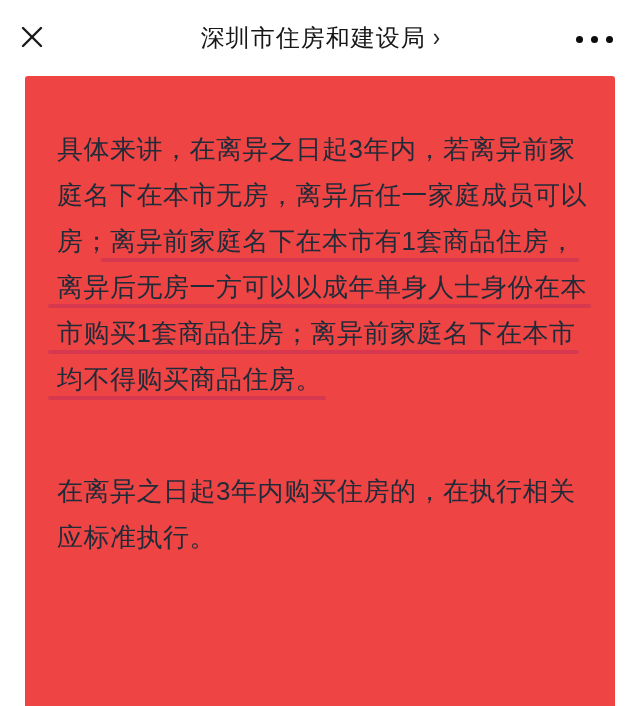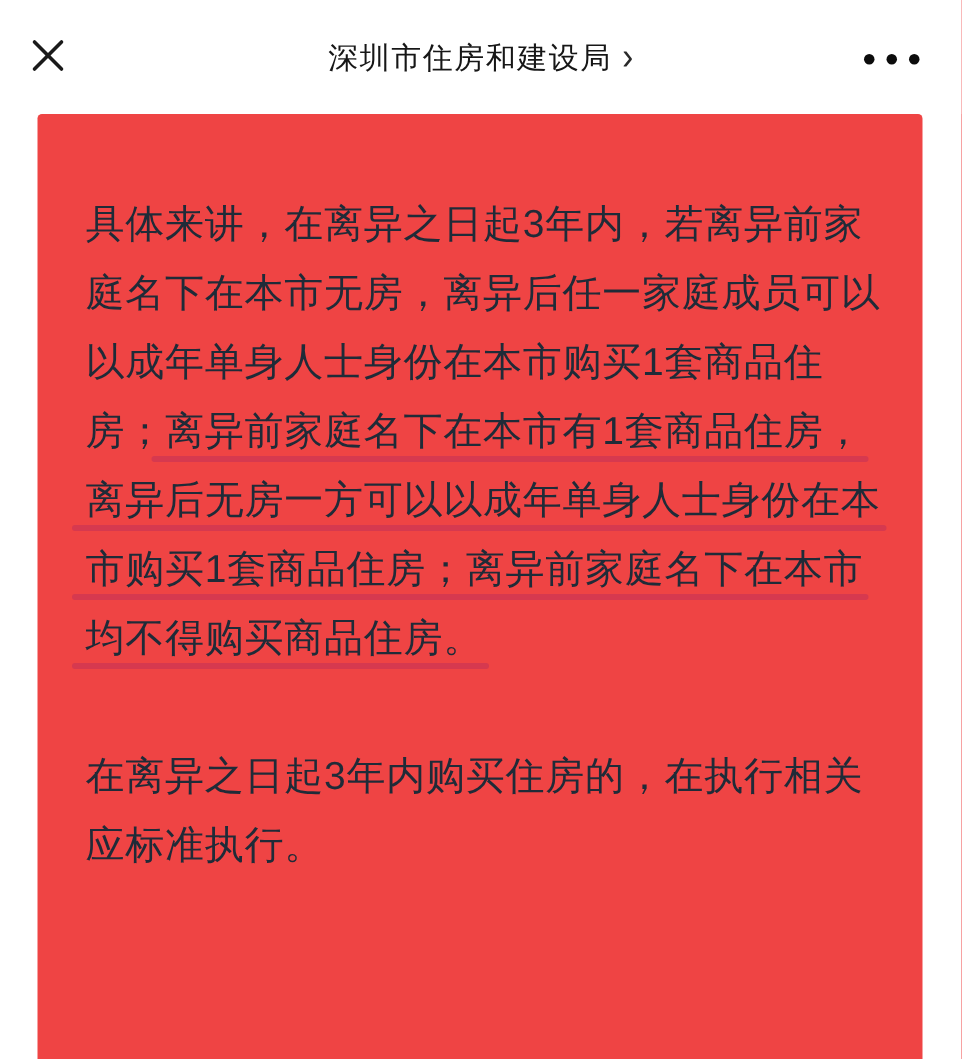--- a/index.html
+++ b/index.html
@@ -41,21 +41,21 @@
     pointer-events: none;
   }
   .title-inner {
     pointer-events: auto;
     display: flex;
     align-items: center;
     gap: 7px;
     cursor: pointer;
   }
   .page-title {
-    font-size: 20px;
+    font-size: 24px;
     letter-spacing: 1px;
     color: #161616;
     font-weight: 400;
   }
   .chevron {
     font-size: 22px;
     color: #2a2a2a;
     font-weight: 400;
     transform: scaleY(1.15);
   }
@@ -84,21 +84,21 @@
     position: absolute;
     left: 25px;
     top: 76px;
     width: 590px;
     height: 630px;
     background: #ef4444;
     border-radius: 3px 3px 0 0;
     padding: 50px 22px 0 32px;
   }
   .para { }
-  .para + .para { margin-top: 46px; }
+  .para + .para { margin-top: 66px; }
   .line {
     font-size: 26px;
     line-height: 46px;
     letter-spacing: 0.5px;
     color: #1f2b38;
     white-space: nowrap;
   }
   .seg { position: relative; }
   .seg.u::after {
     content: "";
@@ -143,23 +143,20 @@
 <div class="panel">
 
   <div class="para">
     <div class="line">
       <span class="seg">具体来讲，在离异之日起3年内，若离异前家</span>
     </div>
     <div class="line">
       <span class="seg">庭名下在本市无房，离异后任一家庭成员可以</span>
     </div>
     <div class="line">
-      <span class="seg">以成年单身人士身份在本市购买1套商品住</span>
-    </div>
-    <div class="line">
       <span class="seg">房；</span><span class="seg u">离异前家庭名下在本市有1套商品住房，</span>
     </div>
     <div class="line">
       <span class="seg u">离异后无房一方可以以成年单身人士身份在本</span>
     </div>
     <div class="line">
       <span class="seg u">市购买1套商品住房；离异前家庭名下在本市</span>
     </div>
     <div class="line">
       <span class="seg u">均不得购买商品住房。</span>

